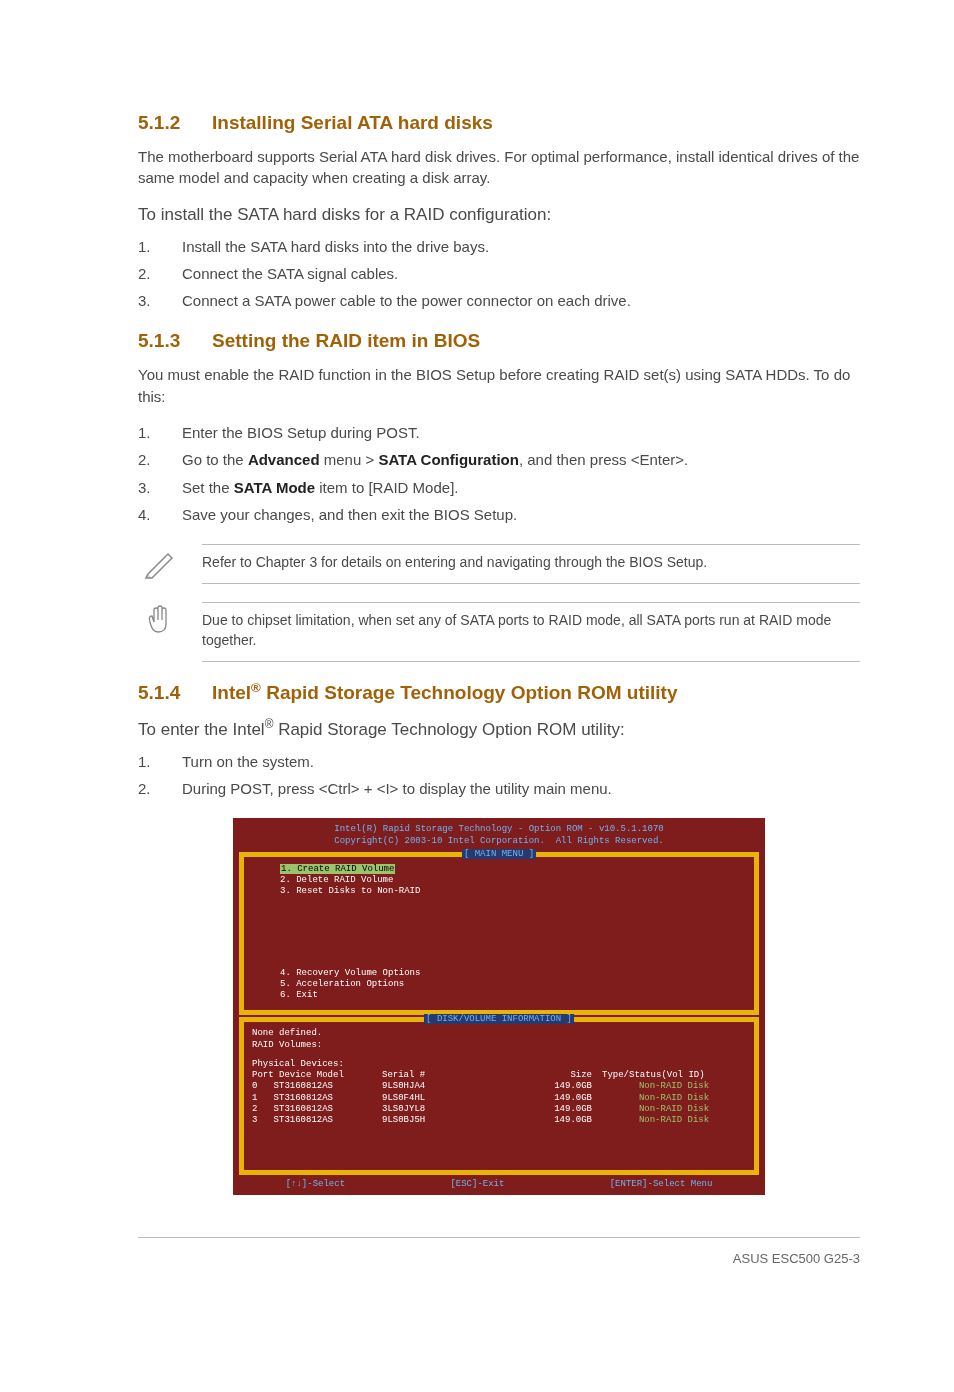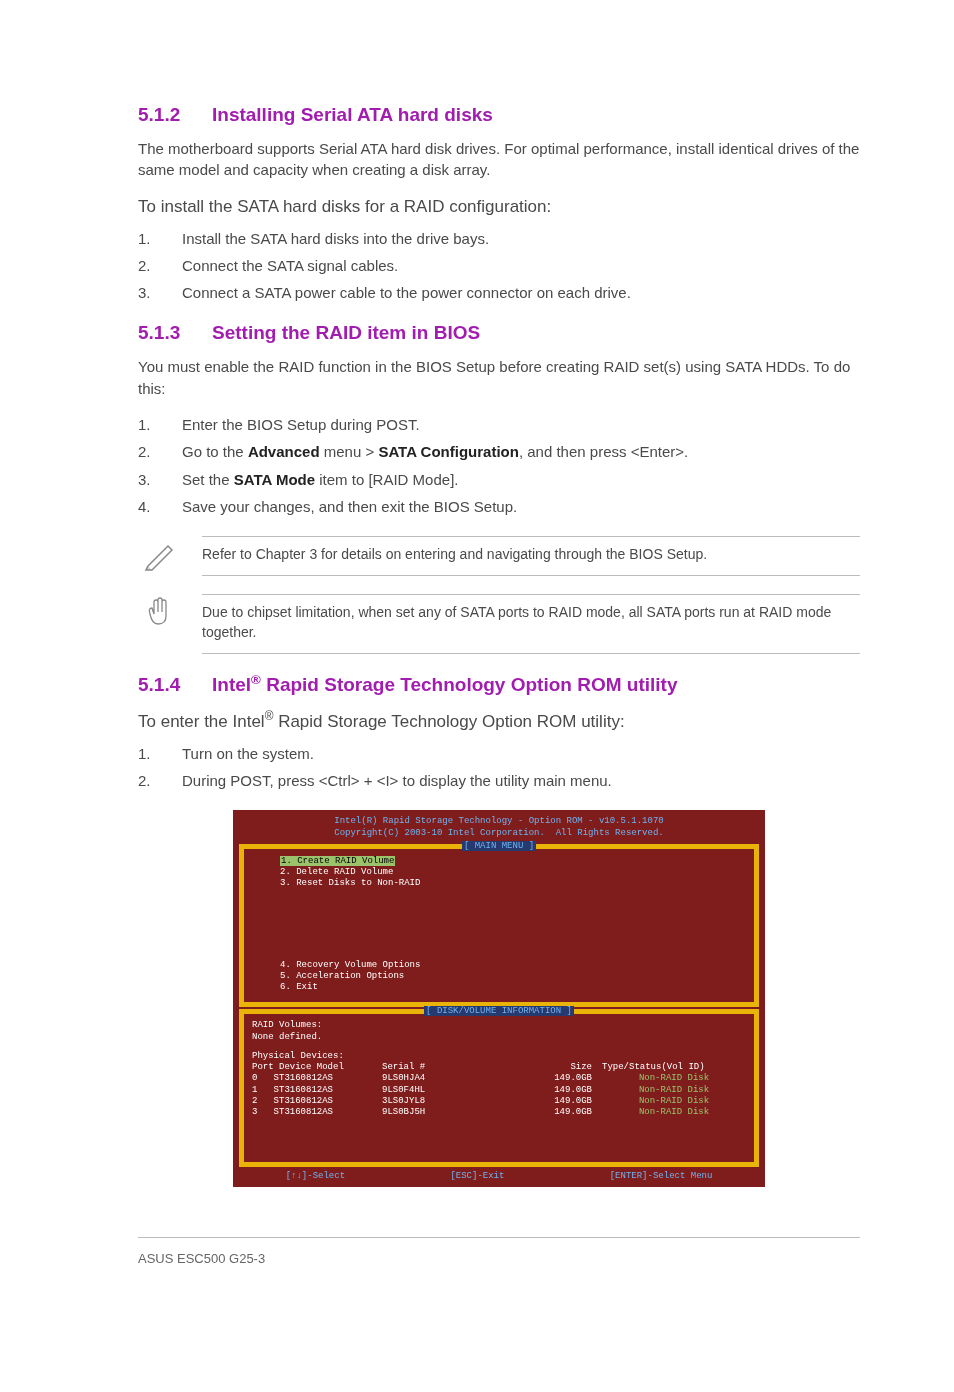--- a/index.html
+++ b/index.html
@@ -20,22 +20,22 @@
     content: "";
     position: absolute;
     left: 138px;
     right: 94px;
     bottom: 62px;
     border-top: 1px solid #bbb;
   }
   h2.section {
     font-size: 19px;
     font-weight: bold;
-    color: #a21caf;
-    margin: 4px 0 12px 0;
+    color: #a16207;
+    margin: 12px 0 12px 0;
   }
   h2.section .secnum {
     display: inline-block;
     width: 74px;
   }
   p.body {
     font-size: 15px;
     color: #4a4a4a;
     margin: 0 0 14px 0;
     line-height: 1.42;
@@ -83,21 +83,21 @@
     font-size: 14px;
     color: #4a4a4a;
     line-height: 1.42;
   }
   .footer {
     position: absolute;
     bottom: 34px;
     left: 138px;
     right: 94px;
     display: flex;
-    justify-content: flex-start;
+    justify-content: flex-end;
     font-size: 13px;
     color: #666;
   }
   .sup { vertical-align: super; font-size: 0.7em; }
   b { color: #222; }
 
   
   .bios {
     width: 532px;
     margin: 10px auto 0 auto;
@@ -228,22 +228,22 @@
 <span>3. Reset Disks to Non-RAID</span></div>
         <div class="col"><span>4. Recovery Volume Options</span>
 <span>5. Acceleration Options</span>
 <span>6. Exit</span></div>
       </div>
     </div>
 
     <div class="dblbox">
       <div class="boxtitle"><span>[ DISK/VOLUME INFORMATION ]</span></div>
       <div class="info">
+        <div>None defined.</div>
         <div>RAID Volumes:</div>
-        <div>None defined.</div>
         <div style="height:8px"></div>
         <div>Physical Devices:</div>
         <table>
           <tbody>
               <tr>
             <td style="width:130px">Port Device Model</td>
             <td style="width:150px">Serial #</td>
             <td style="width:60px;text-align:right">Size</td>
             <td style="padding-left:10px">Type/Status(Vol ID)</td>
           </tr>

